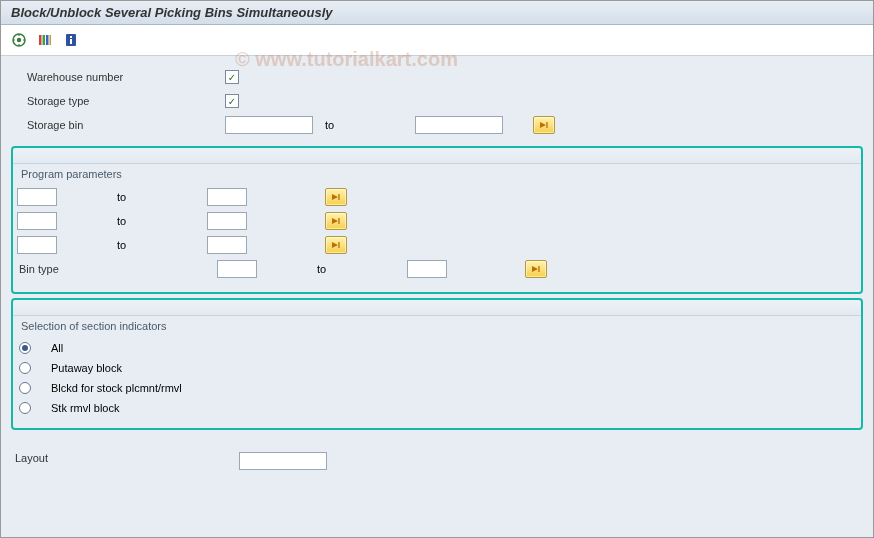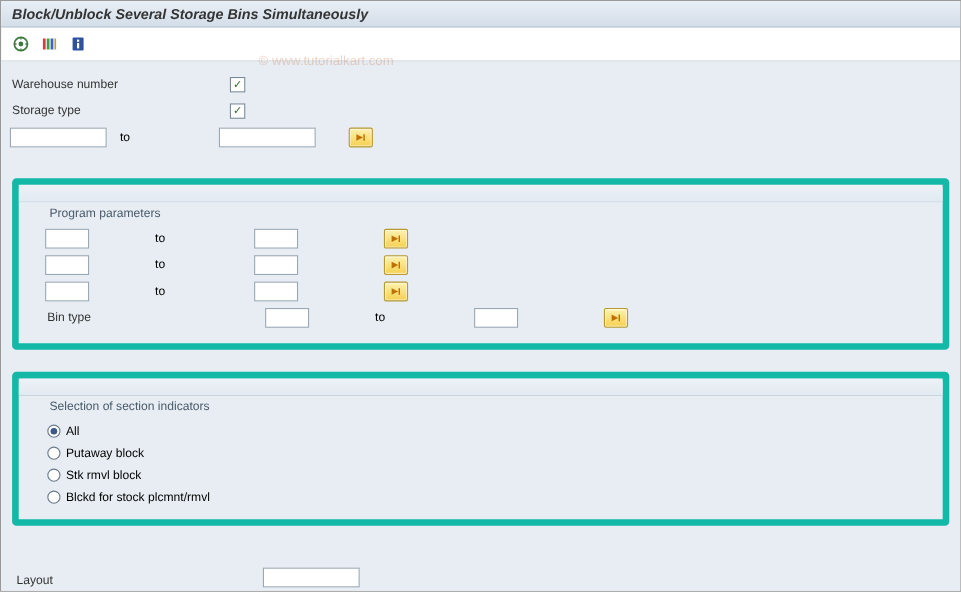--- a/index.html
+++ b/index.html
@@ -33,52 +33,52 @@
       height: 18px;
       display: inline-flex;
       align-items: center;
       justify-content: center;
       cursor: pointer;
     }
     .watermark {
       position: absolute;
       left: 235px;
       top: 48px;
-      font-size: 12px;
+      font-size: 20px;
       color: rgba(200, 120, 80, 0.30);
-      font-weight: normal;
+      font-weight: bold;
       pointer-events: none;
       z-index: 100;
     }
     .content {
       background: #e7edf3;
       padding: 0;
       height: calc(100% - 50px);
     }
     .top-fields {
-      padding: 10px 10px 4px 8px;
+      padding: 10px 10px 4px 24px;
     }
     .field-row {
       display: flex;
       align-items: center;
       height: 22px;
       margin-bottom: 2px;
     }
     .field-label {
       width: 200px;
       padding-left: 2px;
       color: #333;
     }
     .group {
-      margin: 20px 10px;
-      border: 6px solid #14b8a6;
+      margin: 4px 10px;
+      border: 2px solid #14b8a6;
       border-radius: 4px;
       background: #e7edf3;
       position: relative;
-      padding: 18px 8px 10px 24px;
+      padding: 18px 8px 10px 4px;
     }
     .group-title-bar {
       position: absolute;
       top: 0; left: 0; right: 0;
       height: 16px;
       border-bottom: 1px solid #cad4de;
       background: linear-gradient(#edf2f7,#e2e9f0);
       border-radius: 4px 4px 0 0;
     }
     .group-title-text {
@@ -122,43 +122,43 @@
       justify-content: center;
       cursor: pointer;
       box-shadow: inset 0 0 0 1px rgba(255,255,255,0.5);
     }
     .multi-btn svg { display:block; }
     .radio-row {
       display: flex;
       align-items: center;
       height: 20px;
       padding-left: 2px;
-      gap: 5px;
+      gap: 20px;
     }
     .radio {
       width: 12px; height: 12px;
       border: 1px solid #6a7a8a;
       border-radius: 50%;
       background: #fff;
       display: inline-flex;
       align-items: center;
       justify-content: center;
     }
     .radio.checked::after {
       content: "";
       width: 6px; height: 6px;
       background: #3a5a8a;
       border-radius: 50%;
     }
-    .layout-row { padding: 18px 12px 6px 12px; display: flex; align-items: flex-end; gap: 28px; }
+    .layout-row { padding: 18px 12px 6px 12px; display: flex; align-items: flex-start; gap: 28px; }
   </style>
 </head>
 <body>
 
-<div class="title-bar">Block/Unblock Several Storage Bins Simultaneously</div>
+<div class="title-bar">Block/Unblock Several Picking Bins Simultaneously</div>
 
 <div class="toolbar">
   <span class="tb-btn">
     <svg width="16" height="16" viewBox="0 0 16 16">
       <circle cx="8" cy="8" r="6" fill="none" stroke="#3a7a3a" stroke-width="1.5"></circle>
       <circle cx="8" cy="8" r="2.2" fill="#3a7a3a"></circle>
       <line x1="8" y1="2" x2="8" y2="4" stroke="#3a7a3a" stroke-width="1.2"></line>
       <line x1="8" y1="12" x2="8" y2="14" stroke="#3a7a3a" stroke-width="1.2"></line>
       <line x1="2" y1="8" x2="4" y2="8" stroke="#3a7a3a" stroke-width="1.2"></line>
       <line x1="12" y1="8" x2="14" y2="8" stroke="#3a7a3a" stroke-width="1.2"></line>
@@ -188,20 +188,21 @@
   <div class="top-fields">
     <div class="field-row">
       <span class="field-label">Warehouse number</span>
       <span class="chk">✓</span>
     </div>
     <div class="field-row">
       <span class="field-label">Storage type</span>
       <span class="chk">✓</span>
     </div>
     <div class="field-row">
+      <span class="field-label">Storage bin</span>
       <div class="col-from">
           <input type="text" class="inp inp-md" value="" style="">
         </div>
       <div class="col-to-lbl">
           <span>to</span>
         </div>
       <div class="col-to">
           <input type="text" class="inp inp-md" value="" style="">
         </div>
       <div class="col-btn">
@@ -306,25 +307,25 @@
       <div class="radio-row">
         <span class="radio checked"></span>
         <span>All</span>
       </div>
       <div class="radio-row">
         <span class="radio"></span>
         <span>Putaway block</span>
       </div>
       <div class="radio-row">
         <span class="radio"></span>
-        <span>Stk rmvl block</span>
+        <span>Blckd for stock plcmnt/rmvl</span>
       </div>
       <div class="radio-row">
         <span class="radio"></span>
-        <span>Blckd for stock plcmnt/rmvl</span>
+        <span>Stk rmvl block</span>
       </div>
     </div>
   </div>
 
   <div class="layout-row">
     <span class="field-label" style="width:198px">Layout</span>
     <input type="text" class="inp inp-md" value="" style="">
   </div>
 
 </div>

